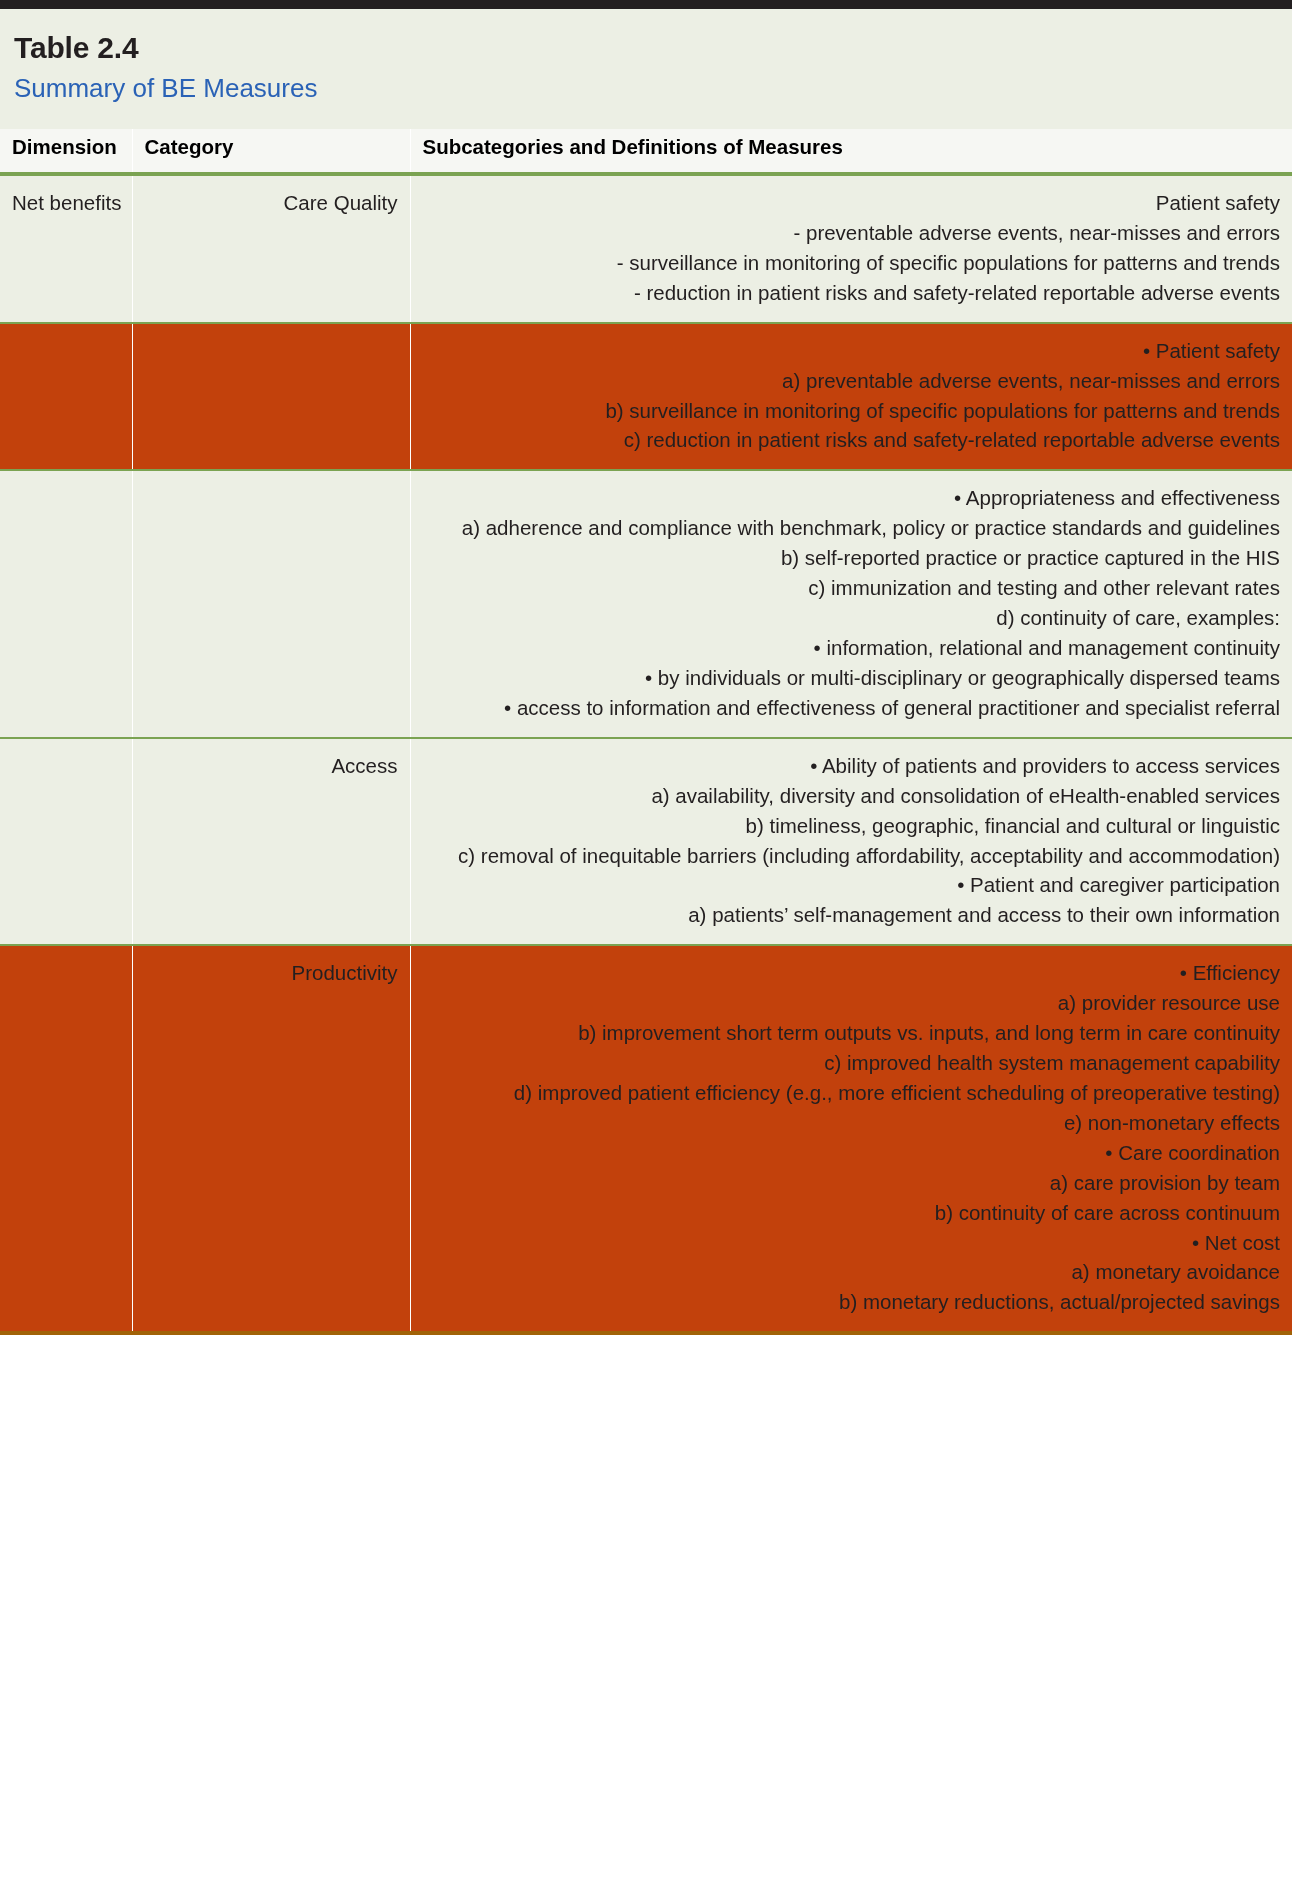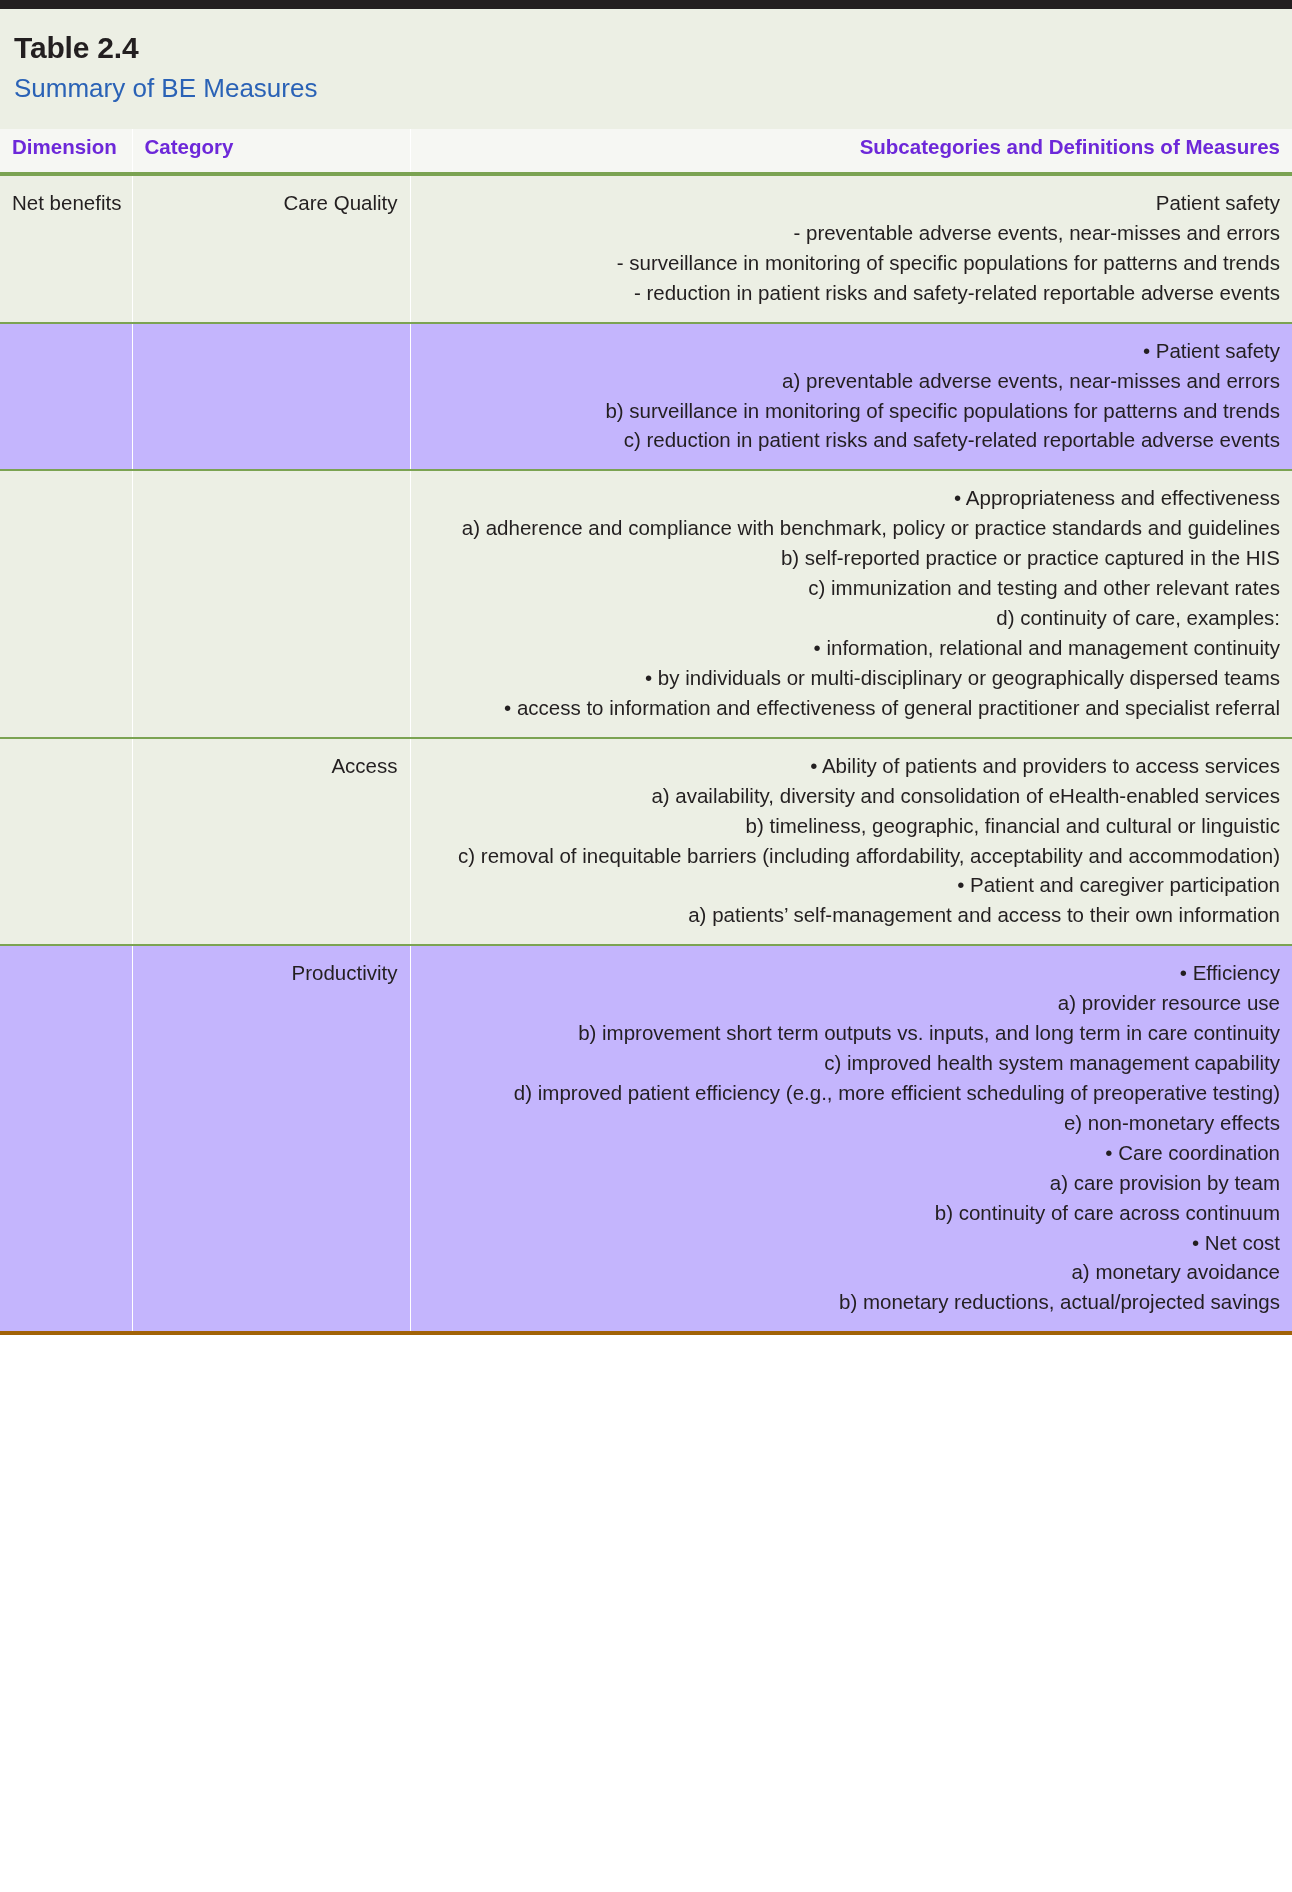--- a/index.html
+++ b/index.html
@@ -56,43 +56,43 @@
   }
   table.be-table col.c-dim   { width: 132px; }
   table.be-table col.c-cat   { width: 278px; }
   table.be-table col.c-sub   { width: 882px; }
 
   thead th {
     background: #f6f7f3;
     text-align: left;
     font-size: 20.5px;
     font-weight: bold;
-    color: #6d28d9;
+    color: #000000;
     padding: 6px 12px 12px 12px;
     vertical-align: bottom;
     border-bottom: 4px solid #7ba352;
     border-right: 1px solid #ffffff;
     line-height: 1.2;
   }
-  thead th:last-child { border-right: none; text-align: right; }
+  thead th:last-child { border-right: none; }
 
   tbody td {
     font-size: 20.5px;
     line-height: 1.46;
     color: #231f20;
     padding: 12px 12px 14px 12px;
     vertical-align: top;
     border-bottom: 2px solid #7ba352;
     border-right: 1px solid #ffffff;
     text-align: right;
   }
   tbody td:last-child { border-right: none; }
 
   tbody tr.shade td { background: #ecefe4; }
-  tbody tr.plain td { background: #c4b5fd; }
+  tbody tr.plain td { background: #c2410c; }
 
   tbody tr:last-child td { border-bottom: 4px solid #a16207; }
 
   .lines p {
     margin: 0;
     padding: 0;
     line-height: 1.46;
   }
   .cell-label { white-space: nowrap; }
 </style>

